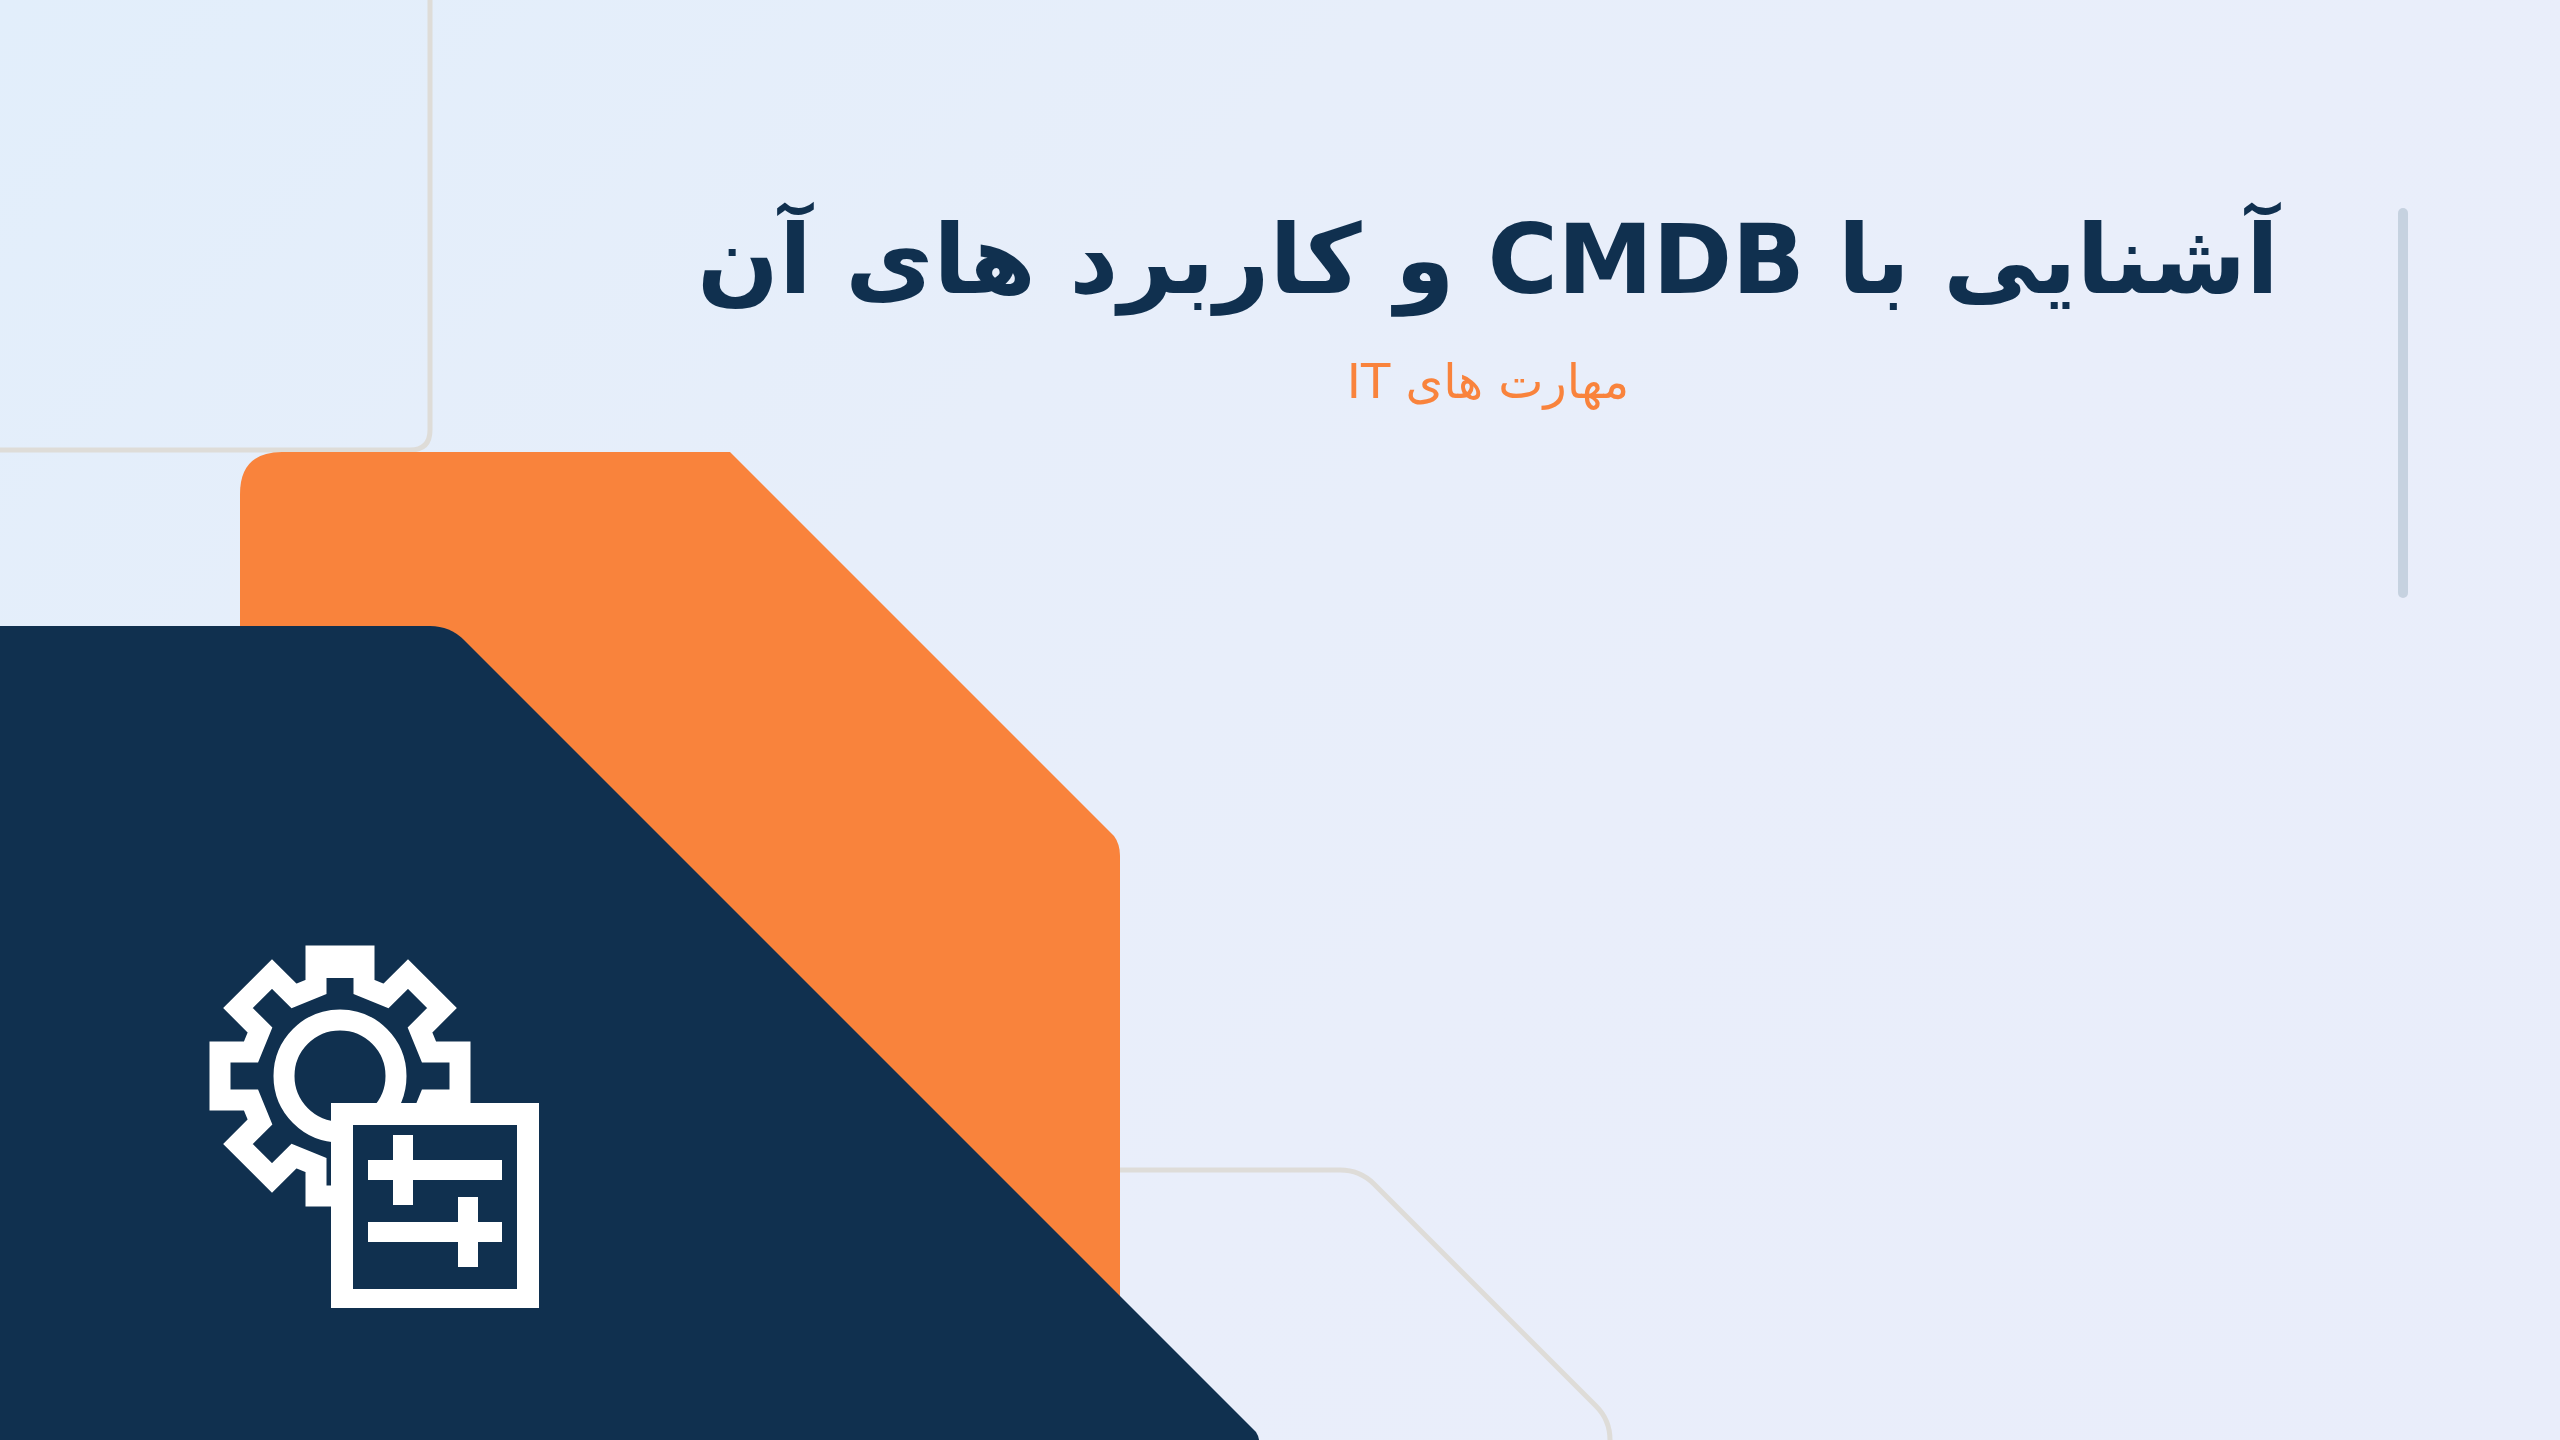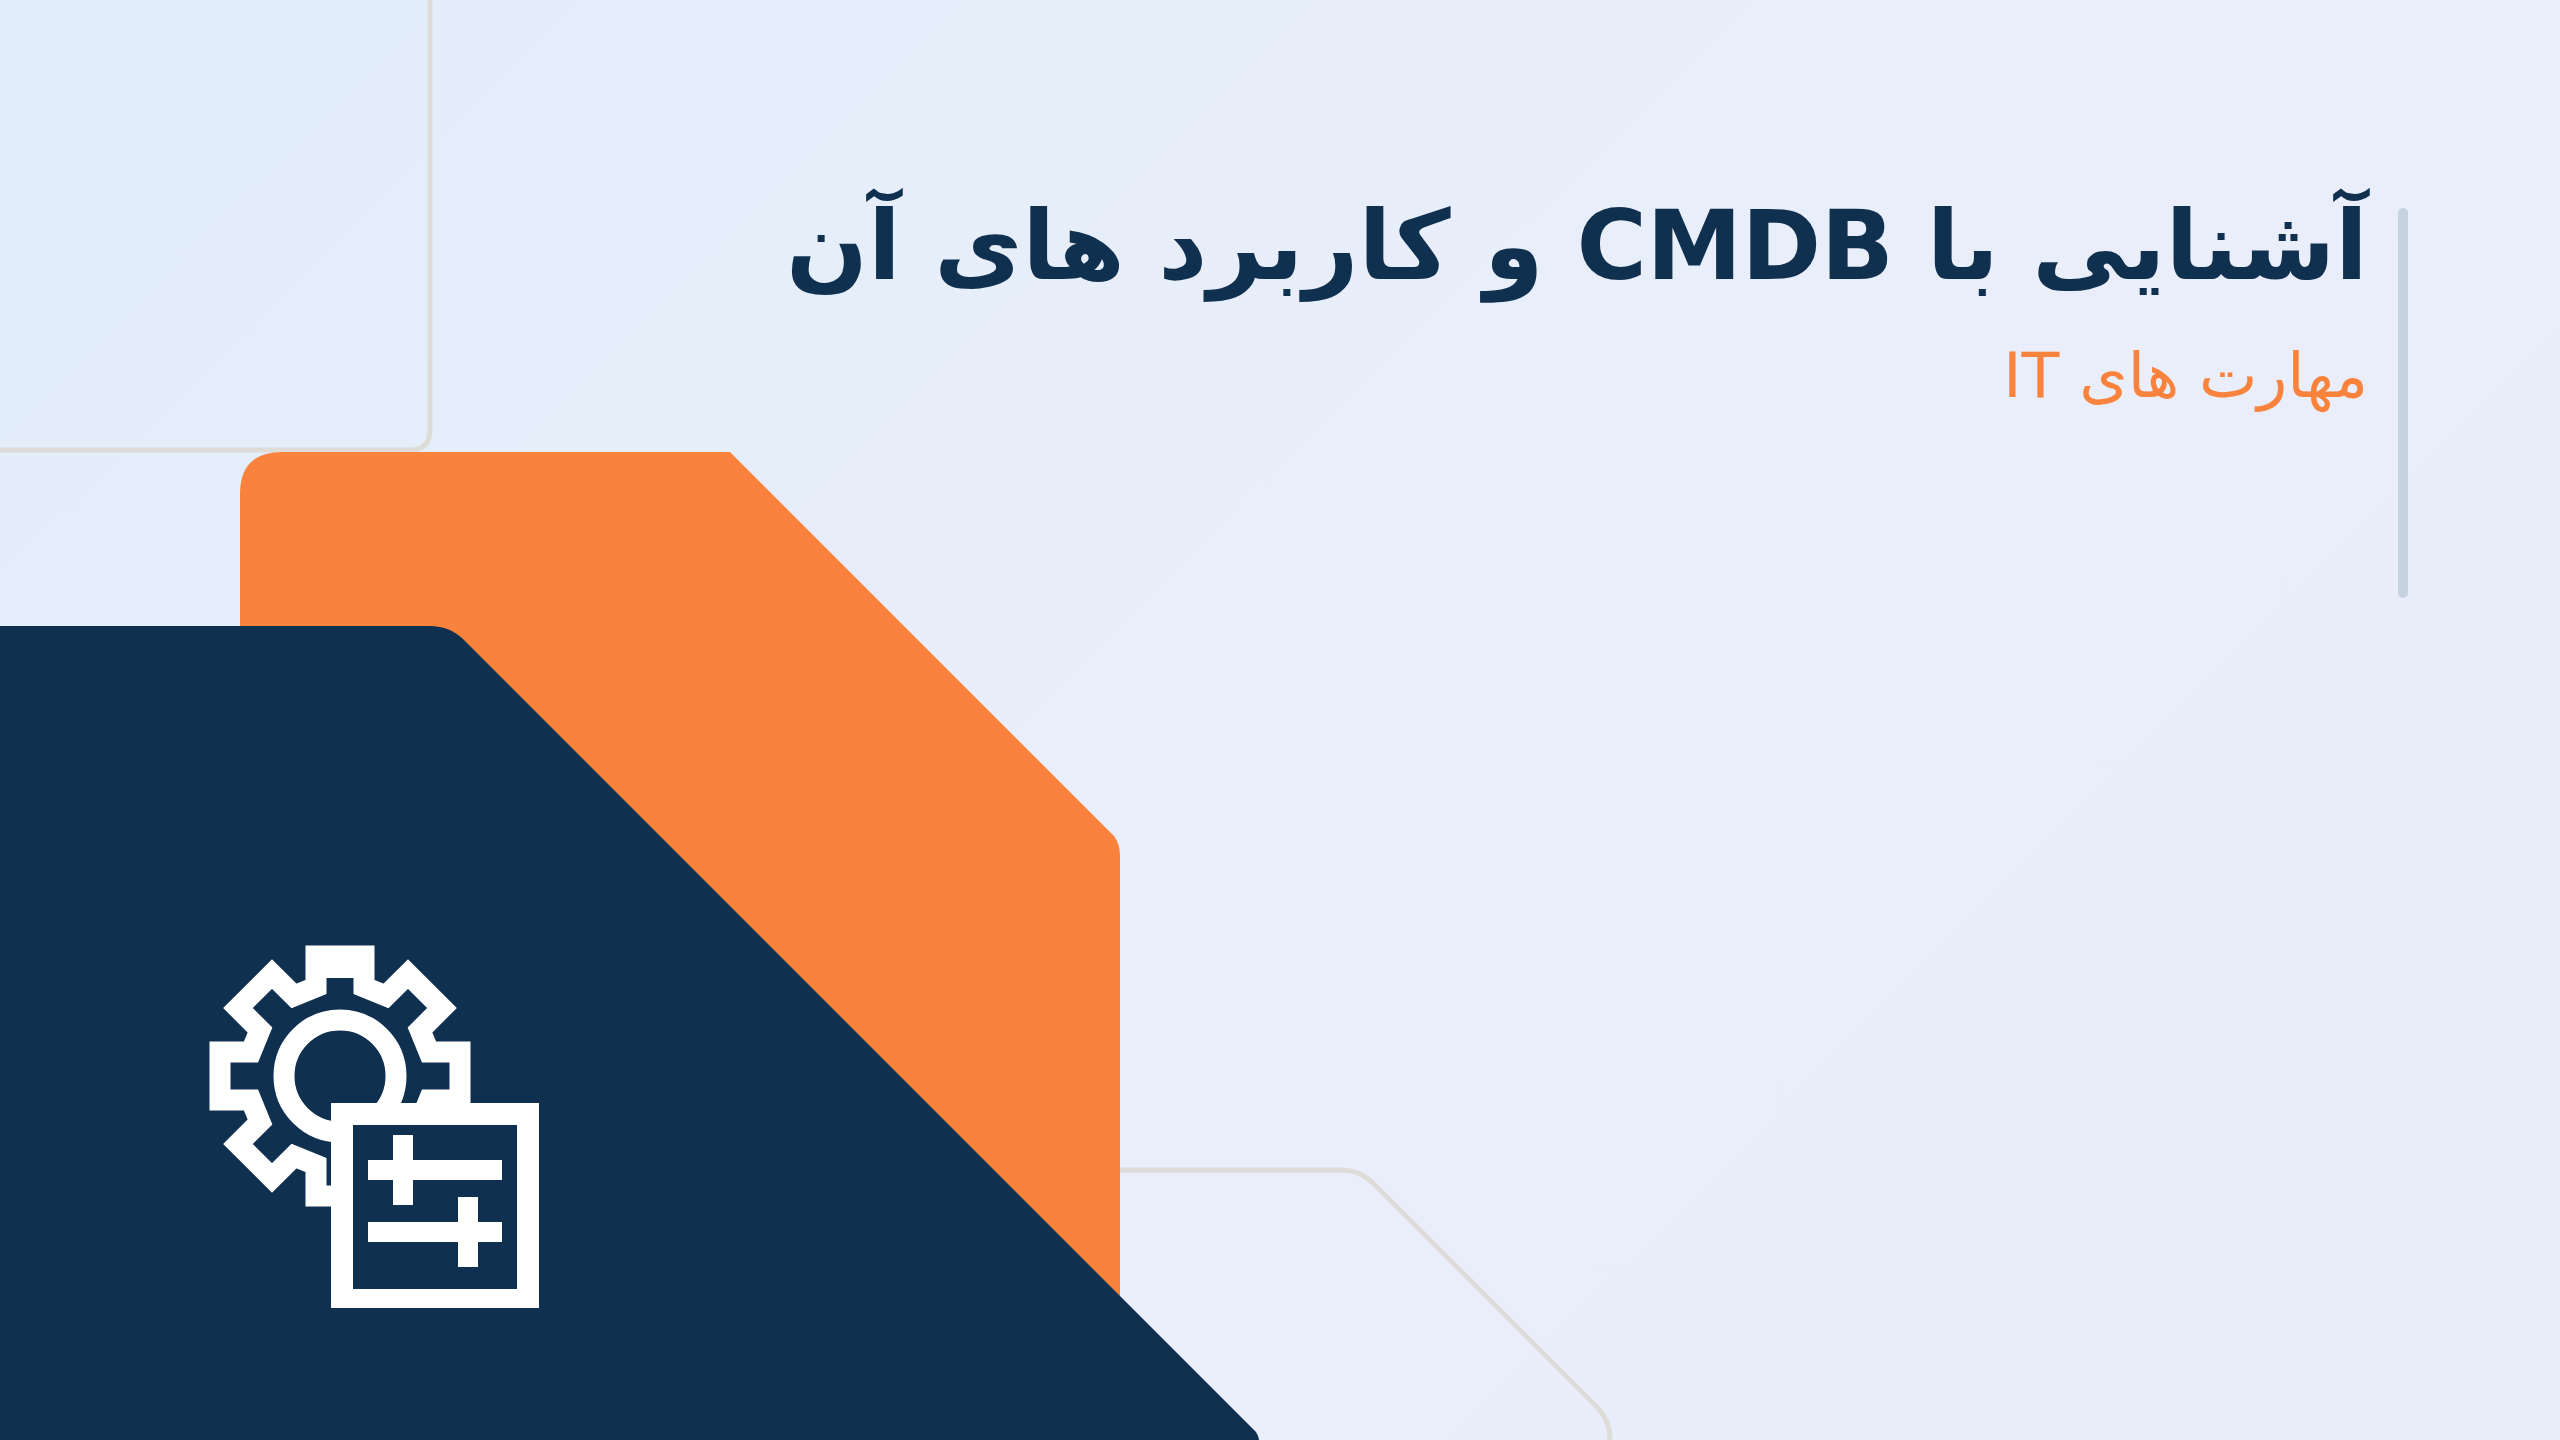--- a/index.html
+++ b/index.html
@@ -53,39 +53,39 @@
     top: 938px;
     width: 376px;
     height: 370px;
   }
   #settings-icon svg { display: block; width: 100%; height: 100%; }
 
   
   #text-block {
     position: absolute;
     right: 192px;
-    top: 178px;
+    top: 192px;
     width: 1760px;
-    text-align: right;
+    text-align: center;
     direction: rtl;
   }
   #page-title {
     margin: 0;
     color: #10304f;
     font-weight: bold;
     font-size: 96px;
     line-height: 1.42;
     letter-spacing: -0.5px;
     white-space: nowrap;
   }
   #page-subtitle {
     margin: 22px 0 0 0;
     color: #f9833c;
     font-weight: normal;
-    font-size: 62px;
+    font-size: 48px;
     line-height: 1.3;
     white-space: nowrap;
   }
 
   
   #accent-divider {
     position: absolute;
     right: 152px;
     top: 208px;
     width: 10px;

